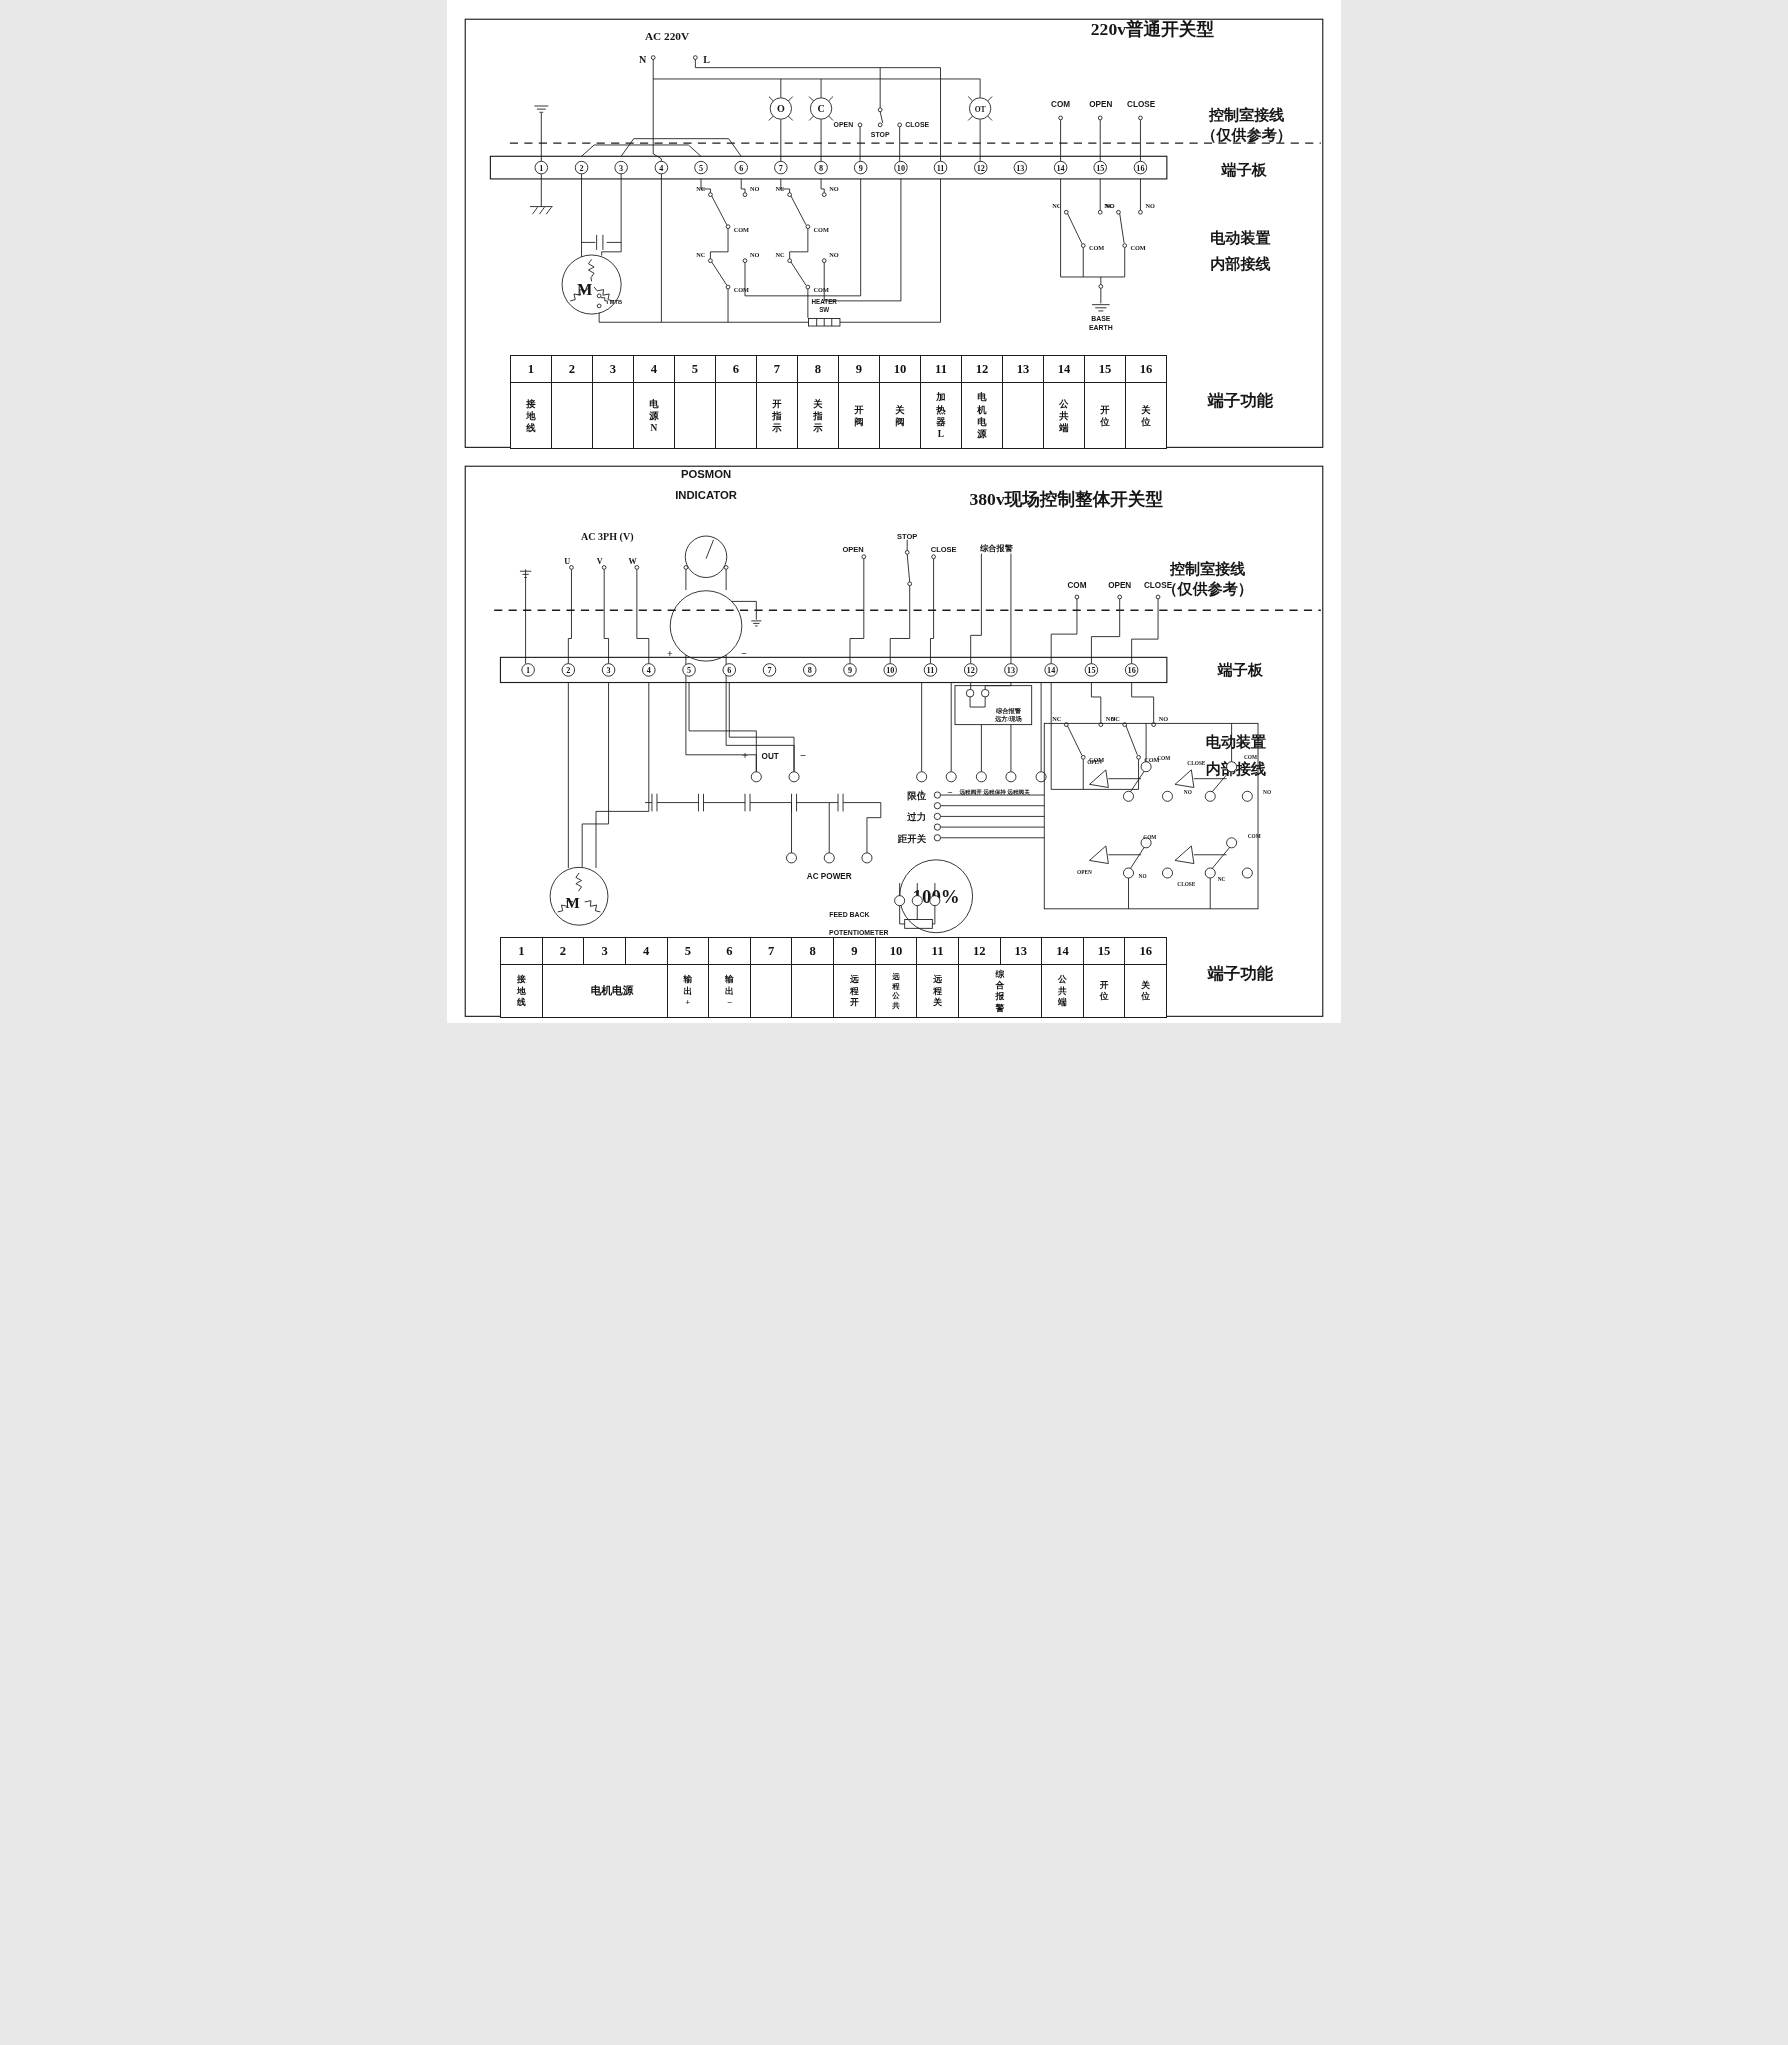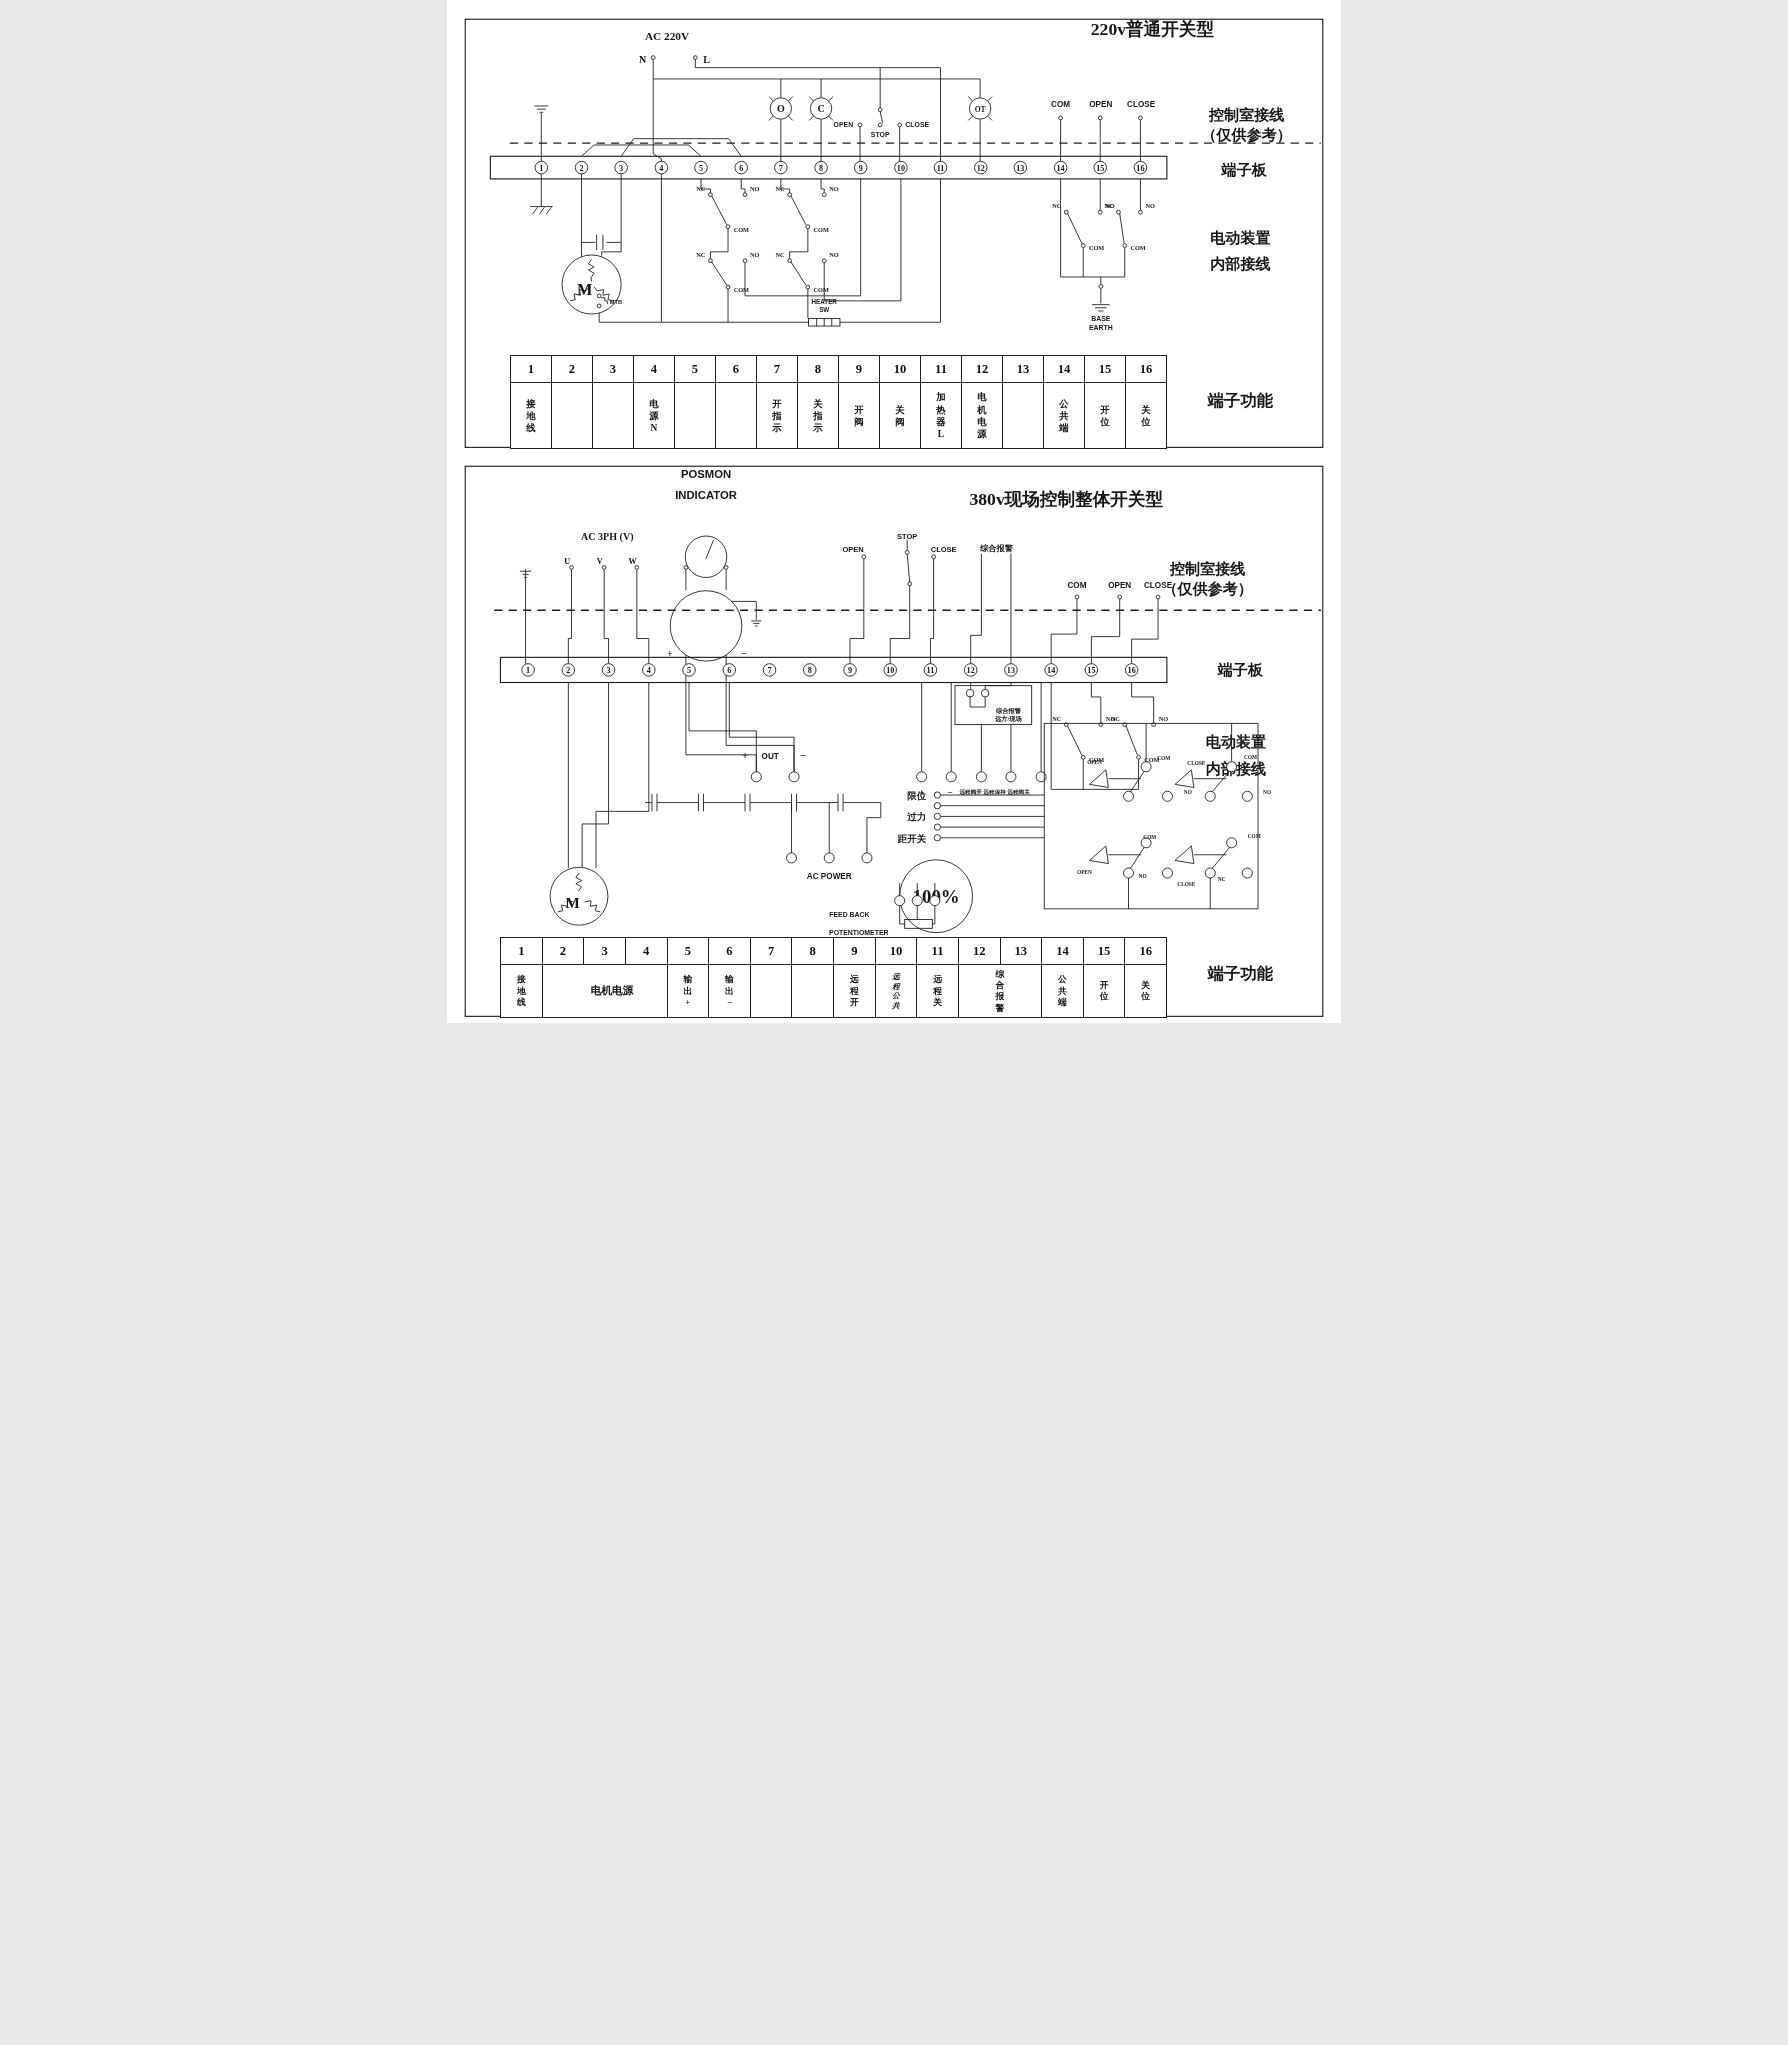--- a/index.html
+++ b/index.html
@@ -547,21 +547,21 @@
           </td>
     <td>
             <div class="vert">输出−</div>
           </td>
     <td></td>
     <td></td>
     <td>
             <div class="vert">远程开</div>
           </td>
     <td>
-            <div class="vert" style="font-size:7.5px;font-style:italic;">远程公共</div>
+            <div class="vert" style="font-size:7.5px;">远程公共</div>
           </td>
     <td>
             <div class="vert">远程关</div>
           </td>
     <td colspan="2">
             <div class="vert">综合报警</div>
           </td>
     <td>
             <div class="vert">公共端</div>
           </td>

